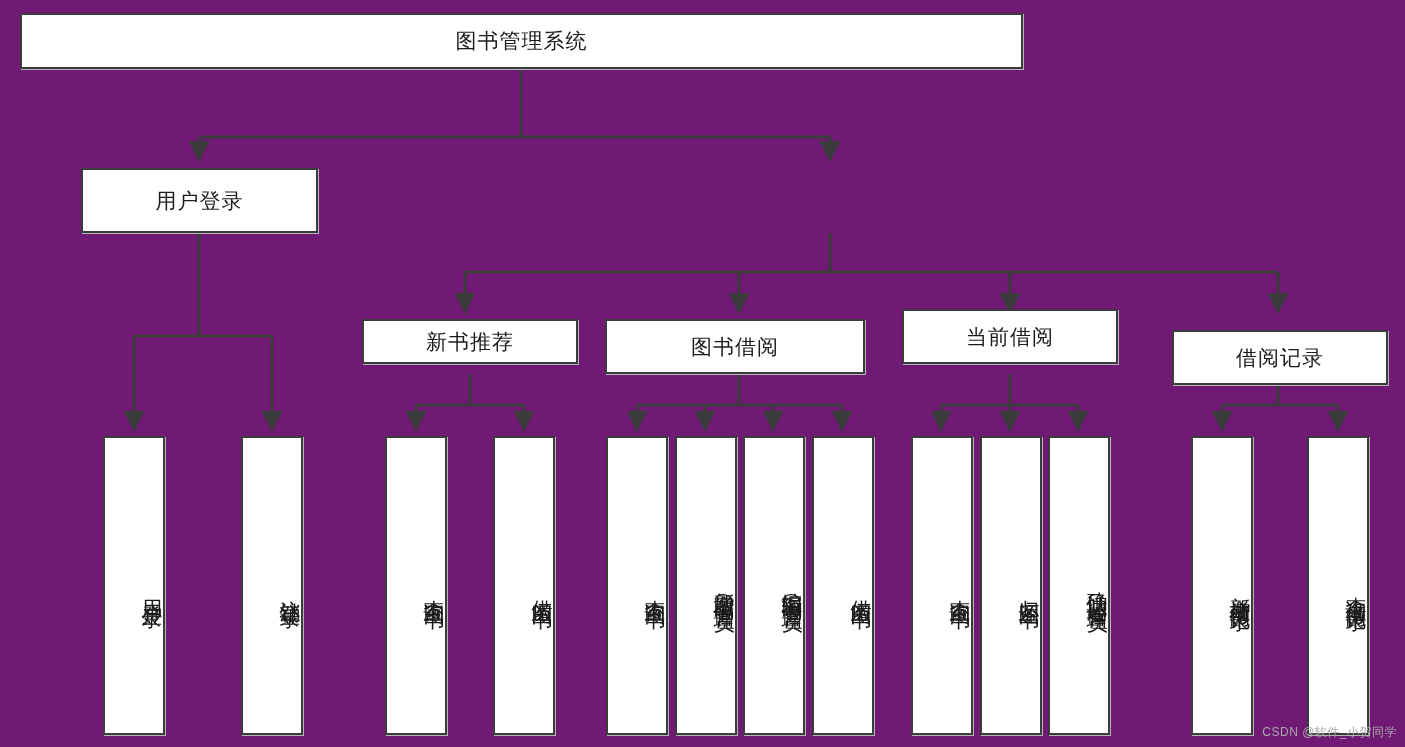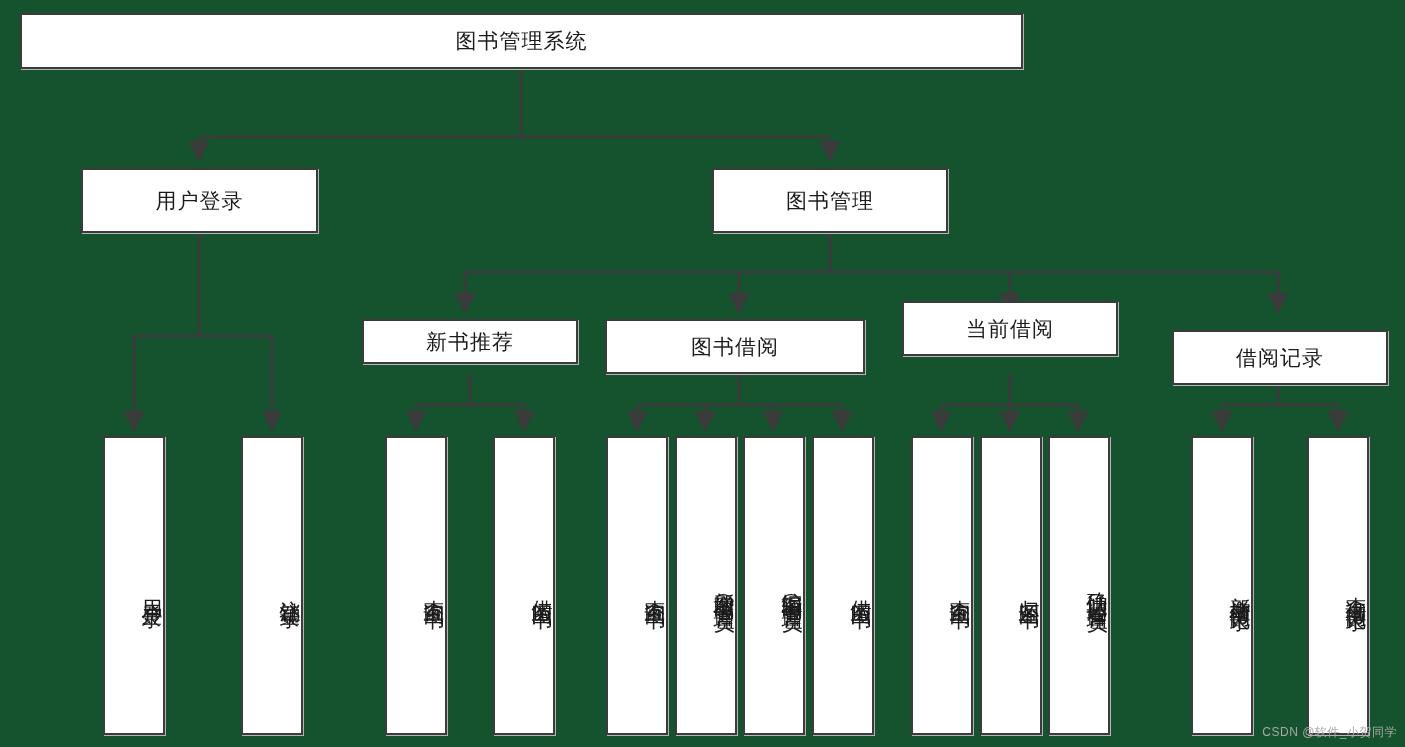--- a/index.html
+++ b/index.html
@@ -7,21 +7,21 @@
     padding: 0;
     background: #ffffff;
   }
   body {
     font-family: "Liberation Sans", "DejaVu Sans", sans-serif;
   }
   #canvas {
     position: relative;
     width: 1405px;
     height: 747px;
-    background: #14532d;
+    background: #701a75;
     overflow: hidden;
   }
   svg.edges {
     position: absolute;
     left: 0;
     top: 0;
     width: 1405px;
     height: 747px;
     pointer-events: none;
   }
@@ -126,31 +126,28 @@
     </g>
   </svg>
 
   <div class="node horiz" style="left:20px; top:13px; width:1003px; height:56px;">
     <span class="lbl">图书管理系统</span>
   </div>
 
   <div class="node horiz" style="left:81px; top:168px; width:237px; height:65px;">
     <span class="lbl">用户登录</span>
   </div>
-  <div class="node horiz" style="left:712px; top:168px; width:236px; height:65px;">
-    <span class="lbl">图书管理</span>
-  </div>
 
   <div class="node horiz" style="left:362px; top:319px; width:216px; height:45px;">
     <span class="lbl">新书推荐</span>
   </div>
   <div class="node horiz" style="left:605px; top:319px; width:260px; height:55px;">
     <span class="lbl">图书借阅</span>
   </div>
-  <div class="node horiz" style="left:902px; top:301px; width:216px; height:55px;">
+  <div class="node horiz" style="left:902px; top:309px; width:216px; height:55px;">
     <span class="lbl">当前借阅</span>
   </div>
   <div class="node horiz" style="left:1172px; top:319px; width:216px; height:55px;margin-top:11px;">
     <span class="lbl">借阅记录</span>
   </div>
 
   <div class="node vert" style="left:103px; top:436px; width:62px; height:299px;">
     <span class="lbl">用户登录</span>
   </div>
   <div class="node vert" style="left:241px; top:436px; width:62px; height:299px;">

